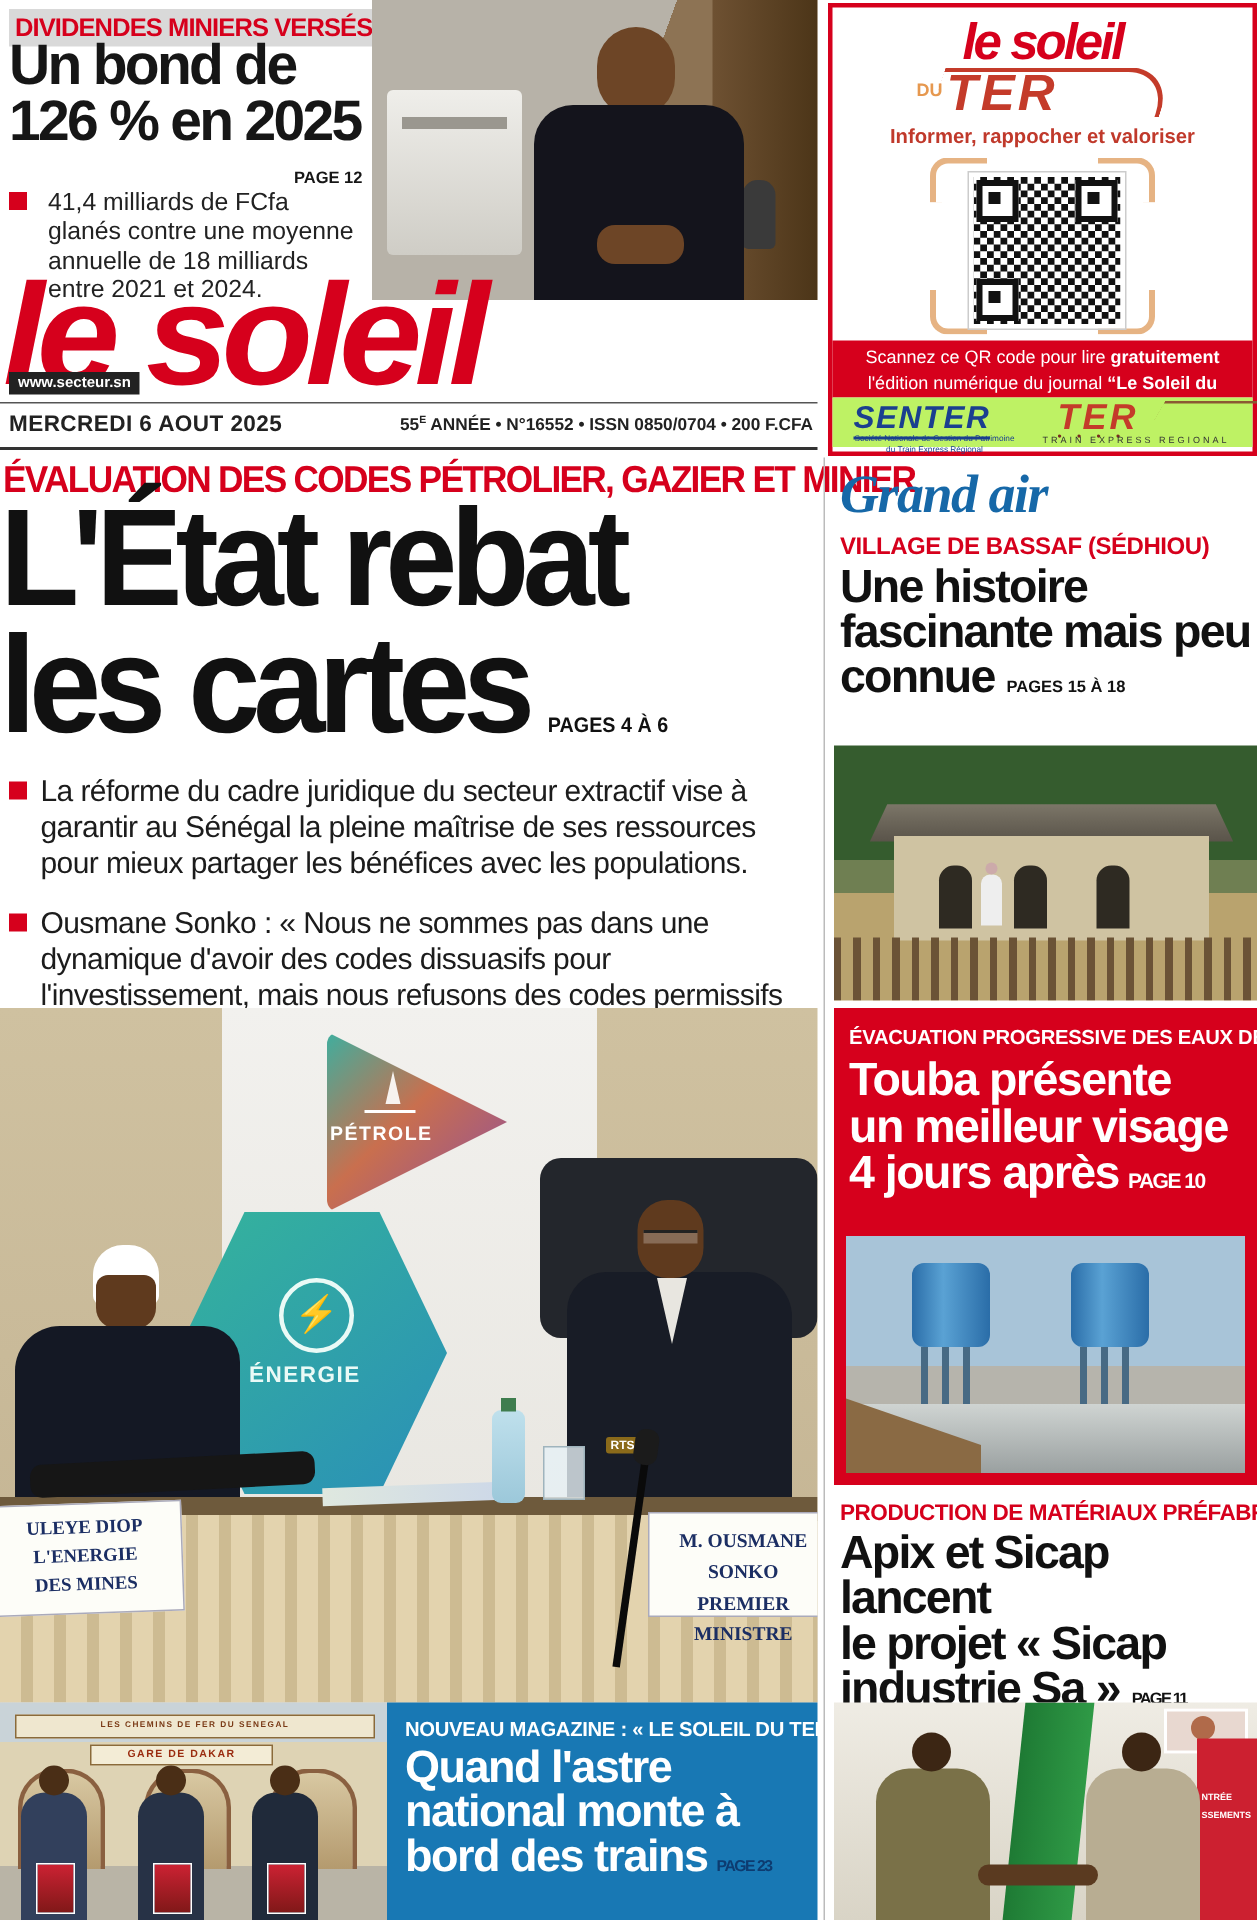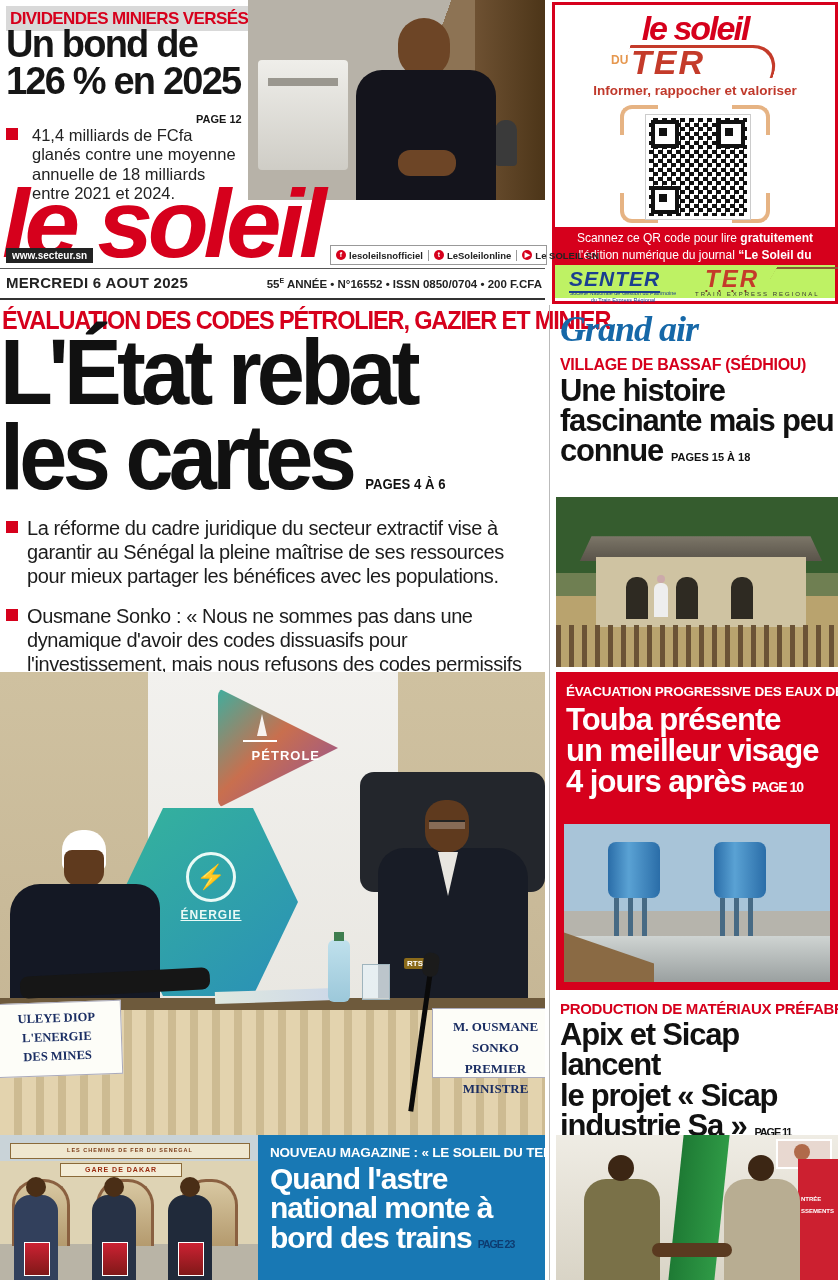--- a/index.html
+++ b/index.html
@@ -85,26 +85,26 @@
 
   
   .main-photo{left:0;top:672px;width:545px;height:463px;background:linear-gradient(#cfc1a0,#c3b392);overflow:hidden;}
   .seam{left:388px;top:0;width:4px;height:330px;background:#7a6a4e;}
   .banner{left:148px;top:0;width:250px;height:400px;background:linear-gradient(#f2f1ee,#e7e5df);}
   .tri2{left:70px;top:16px;width:120px;height:120px;background:linear-gradient(135deg,#3fae9e,#c96f4e 45%,#8e4f9e);
         clip-path:polygon(0 0,100% 50%,0 100%);border-radius:8px;}
   .pet-ic{left:95px;top:42px;width:34px;height:26px;border-bottom:2px solid #fff;}
   .pet-ic:before{content:"";position:absolute;left:14px;top:0;width:0;height:0;
                  border-left:5px solid transparent;border-right:5px solid transparent;border-bottom:22px solid #fff;opacity:.9;}
-  .pet-lbl{left:72px;top:76px;width:100px;text-align:right;color:#fff;font-weight:bold;font-size:13px;letter-spacing:1px;}
+  .pet-lbl{left:72px;top:76px;width:100px;text-align:left;color:#fff;font-weight:bold;font-size:13px;letter-spacing:1px;}
   .hex{left:-30px;top:130px;width:180px;height:200px;background:linear-gradient(140deg,#35b49b,#2a8fb8);
        clip-path:polygon(25% 3%,75% 3%,100% 50%,75% 97%,25% 97%,0 50%);}
   .en-ic{left:38px;top:180px;width:44px;height:44px;border:3px solid #eafaf6;border-radius:50%;
          color:#eafaf6;font-size:24px;text-align:center;line-height:44px;font-weight:bold;}
-  .en-lbl{left:18px;top:236px;width:90px;text-align:center;color:#eafaf6;font-weight:bold;font-size:12px;letter-spacing:1px;text-decoration:underline;}
+  .en-lbl{left:18px;top:236px;width:90px;color:#eafaf6;font-weight:bold;font-size:15px;letter-spacing:1px;}
   .man2-head{left:62px;top:158px;width:44px;height:40px;background:#fff;border-radius:20px 20px 6px 6px;}
   .man2-face{left:64px;top:178px;width:40px;height:36px;background:#5f3a1e;border-radius:8px 8px 14px 14px;}
   .man2-body{left:10px;top:212px;width:150px;height:120px;background:#141824;border-radius:30px 24px 0 0;}
   .man3-head{left:425px;top:128px;width:44px;height:52px;background:#5f3a1e;border-radius:20px;}
   .man3-glass{left:429px;top:148px;width:36px;height:7px;border-top:2px solid #222;background:rgba(255,255,255,.25);}
   .man3-body{left:378px;top:176px;width:150px;height:156px;background:#181c26;border-radius:26px 30px 0 0;}
   .man3-shirt{left:438px;top:180px;width:20px;height:44px;background:#e8e6e0;clip-path:polygon(0 0,100% 0,50% 100%);}
   .chair{left:360px;top:100px;width:185px;height:120px;background:#23262c;border-radius:14px;z-index:-0;}
   .table-top{left:0;top:326px;width:545px;height:16px;background:#6e5a3c;}
   .cloth{left:0;top:338px;width:545px;height:125px;
@@ -236,34 +236,20 @@
       </span>
       <span class="abs ter2-swoosh"></span>
       <span class="abs ter2">TER</span>
       <span class="abs ter2-dots">• • • •</span>
       <span class="abs ter2-sub">TRAIN EXPRESS REGIONAL</span>
     </div>
   </div>
 
   <div class="abs logo">le soleil</div>
   <div class="abs site-box">www.secteur.sn</div>
-  <div class="abs social-row">
-    <span class="social-item">
-      <span class="dot-ic">f</span>
-      <span>lesoleilsnofficiel</span>
-    </span>
-    <span class="social-item">
-      <span class="dot-ic">t</span>
-      <span>LeSoleilonline</span>
-    </span>
-    <span class="social-item">
-      <span class="dot-ic">▶</span>
-      <span>Le SOLEIL SN</span>
-    </span>
-  </div>
   <div class="abs rule1"></div>
   <div class="abs date">MERCREDI 6 AOUT 2025</div>
   <div class="abs edition">
     <span>55</span><sup>E</sup><span> ANNÉE • N°16552 • ISSN 0850/0704 • 200 F.CFA</span>
   </div>
   <div class="abs rule2"></div>
 
   <div class="abs lead-kicker">ÉVALUATION DES CODES PÉTROLIER, GAZIER ET MINIER</div>
   <div class="abs lead-h">
     <span>L'État rebat</span><br>

